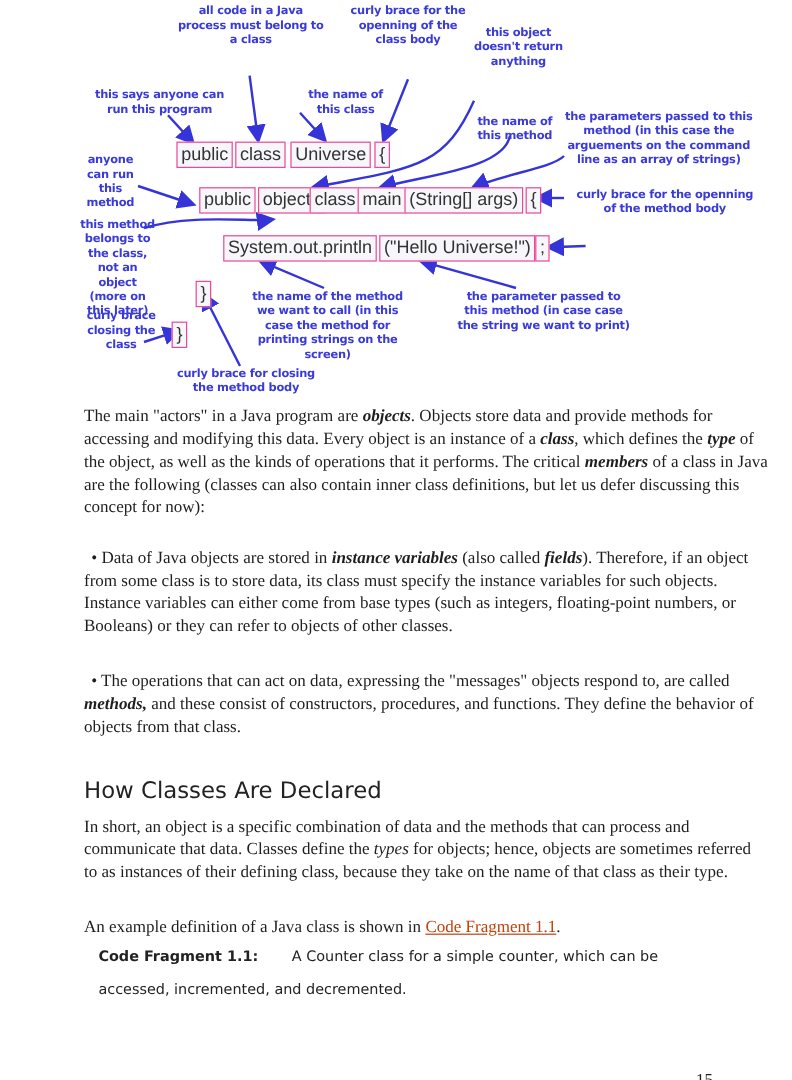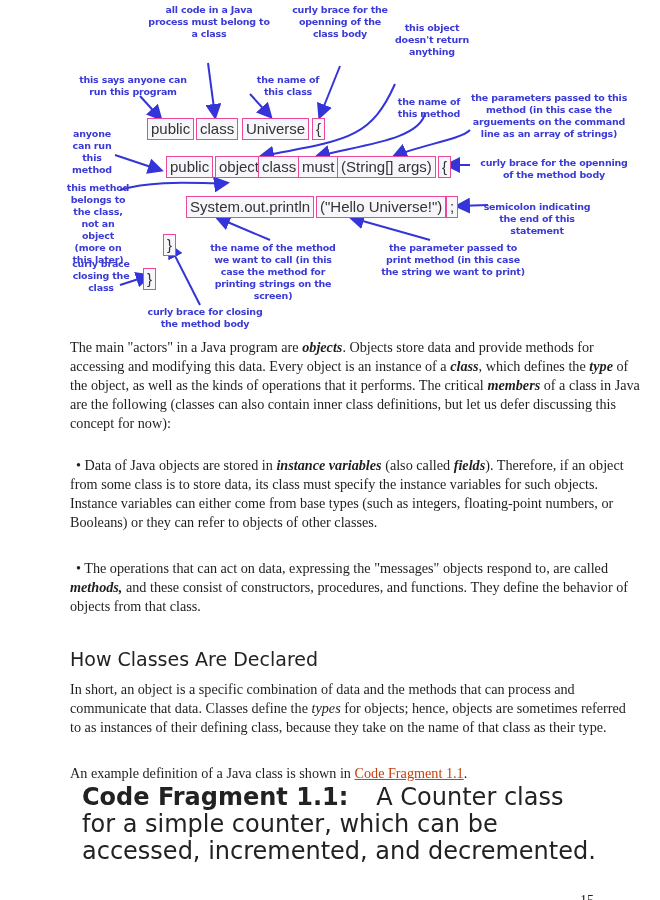--- a/index.html
+++ b/index.html
@@ -19,21 +19,21 @@
   .body-text {
     position: absolute; font-family: "Liberation Serif", serif; font-size: 14.2px;
     line-height: 19px; color: #1e1e1e;
   }
   .body-text b i, .body-text i b { font-weight: bold; font-style: italic; }
   .heading {
     position: absolute; font-family: "DejaVu Sans", sans-serif; font-size: 19px;
     color: #222; font-weight: normal;
   }
   .caption {
-    position: absolute; font-family: "DejaVu Sans", sans-serif; font-size: 24px;
+    position: absolute; font-family: "DejaVu Sans", sans-serif; font-size: 12px;
     line-height: 27px; color: #222; left: 82px; top: 784px; width: 520px;
   }
   .caption .cap-label { font-weight: bold; margin-right: 28px; }
   a.link { color: #c2410c; text-decoration: underline; }
   .pageno {
     position: absolute; left: 580px; top: 893px; font-family: "Liberation Serif", serif;
     font-size: 14px; color: #222;
   }
 </style>
 </head>
@@ -68,35 +68,34 @@
   <div class="note" style="left:148px;top:4px;width:122px;">all code in a Java process must belong to a class</div>
   <div class="note" style="left:290px;top:4px;width:100px;">curly brace for the openning of the class body</div>
   <div class="note" style="left:393px;top:22px;width:78px;">this object doesn't return anything</div>
   <div class="note" style="left:74px;top:74px;width:118px;">this says anyone can run this program</div>
   <div class="note" style="left:226px;top:74px;width:66px;margin-left:29px;">the name of this class</div>
   <div class="note" style="left:395px;top:96px;width:68px;">the name of this method</div>
   <div class="note" style="left:466px;top:92px;width:166px;">the parameters passed to this method (in this case the arguements on the command line as an array of strings)</div>
   <div class="note" style="left:64px;top:128px;width:56px;">anyone can run this method</div>
   <div class="note" style="left:474px;top:157px;width:160px;">curly brace for the openning of the method body</div>
   <div class="note" style="left:66px;top:182px;width:64px;">this method belongs to the class, not an object (more on this later)</div>
-  <div class="note" style="left:478px;top:201px;width:118px;">semicolon indicating the end of this statement</div>
   <div class="note" style="left:208px;top:242px;width:130px;">the name of the method we want to call (in this case the method for printing strings on the screen)</div>
-  <div class="note" style="left:378px;top:242px;width:150px;">the parameter passed to print method (in this case the string we want to print)</div>
+  <div class="note" style="left:378px;top:242px;width:150px;">the parameter passed to this method (in case case the string we want to print)</div>
   <div class="note" style="left:68px;top:258px;width:66px;">curly brace closing the class</div>
   <div class="note" style="left:145px;top:306px;width:120px;">curly brace for closing the method body</div>
 
   <span class="tok" style="left:147px;top:118px;">public</span>
   <span class="tok" style="left:196px;top:118px;">class</span>
   <span class="tok" style="left:242px;top:118px;">Universe</span>
   <span class="tok" style="left:312px;top:118px;">{</span>
 
   <span class="tok" style="left:166px;top:156px;">public</span>
   <span class="tok" style="left:215px;top:156px;">objects</span>
   <span class="tok" style="left:258px;top:156px;">class</span>
-  <span class="tok" style="left:298px;top:156px;">must</span>
+  <span class="tok" style="left:298px;top:156px;">main</span>
   <span class="tok" style="left:337px;top:156px;">(String[] args)</span>
   <span class="tok" style="left:438px;top:156px;">{</span>
 
   <span class="tok" style="left:186px;top:196px;">System.out.println</span>
   <span class="tok" style="left:316px;top:196px;">("Hello Universe!")</span>
   <span class="tok" style="left:446px;top:196px;">;</span>
 
   <span class="tok" style="left:163px;top:234px;">}</span>
   <span class="tok" style="left:143px;top:268px;">}</span>
 </div>

